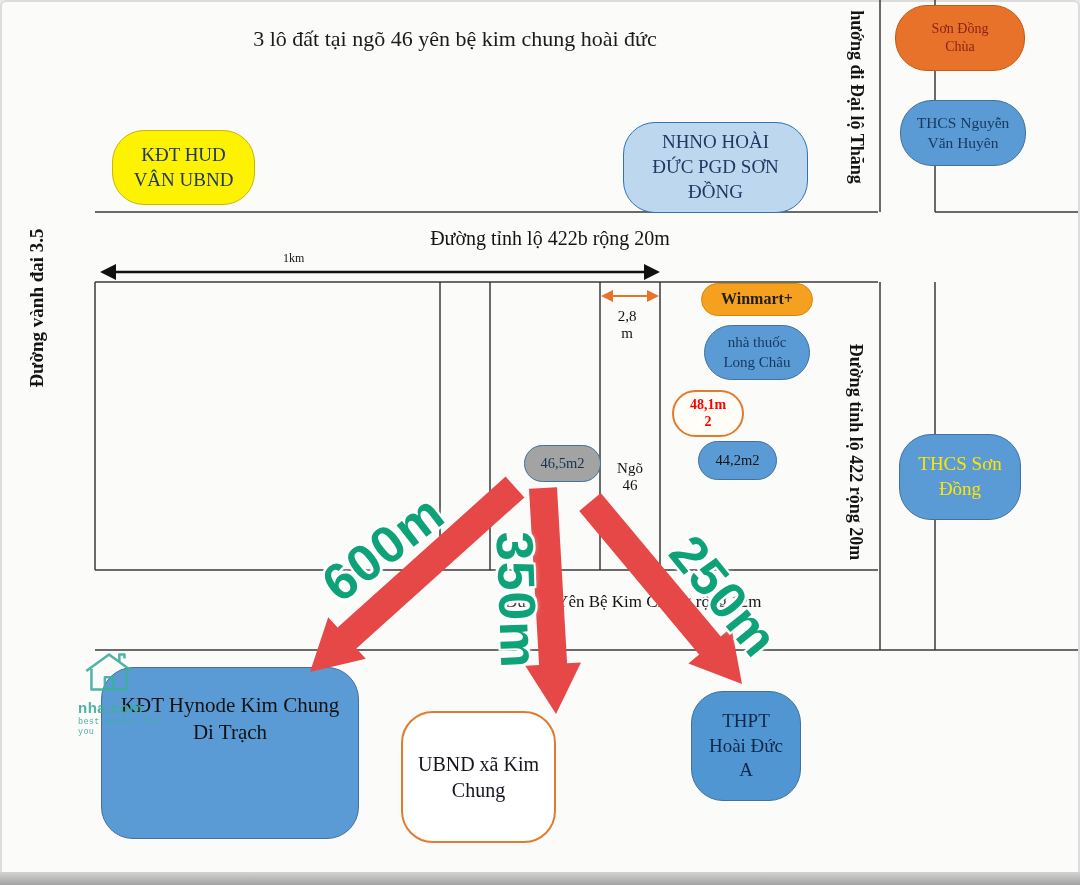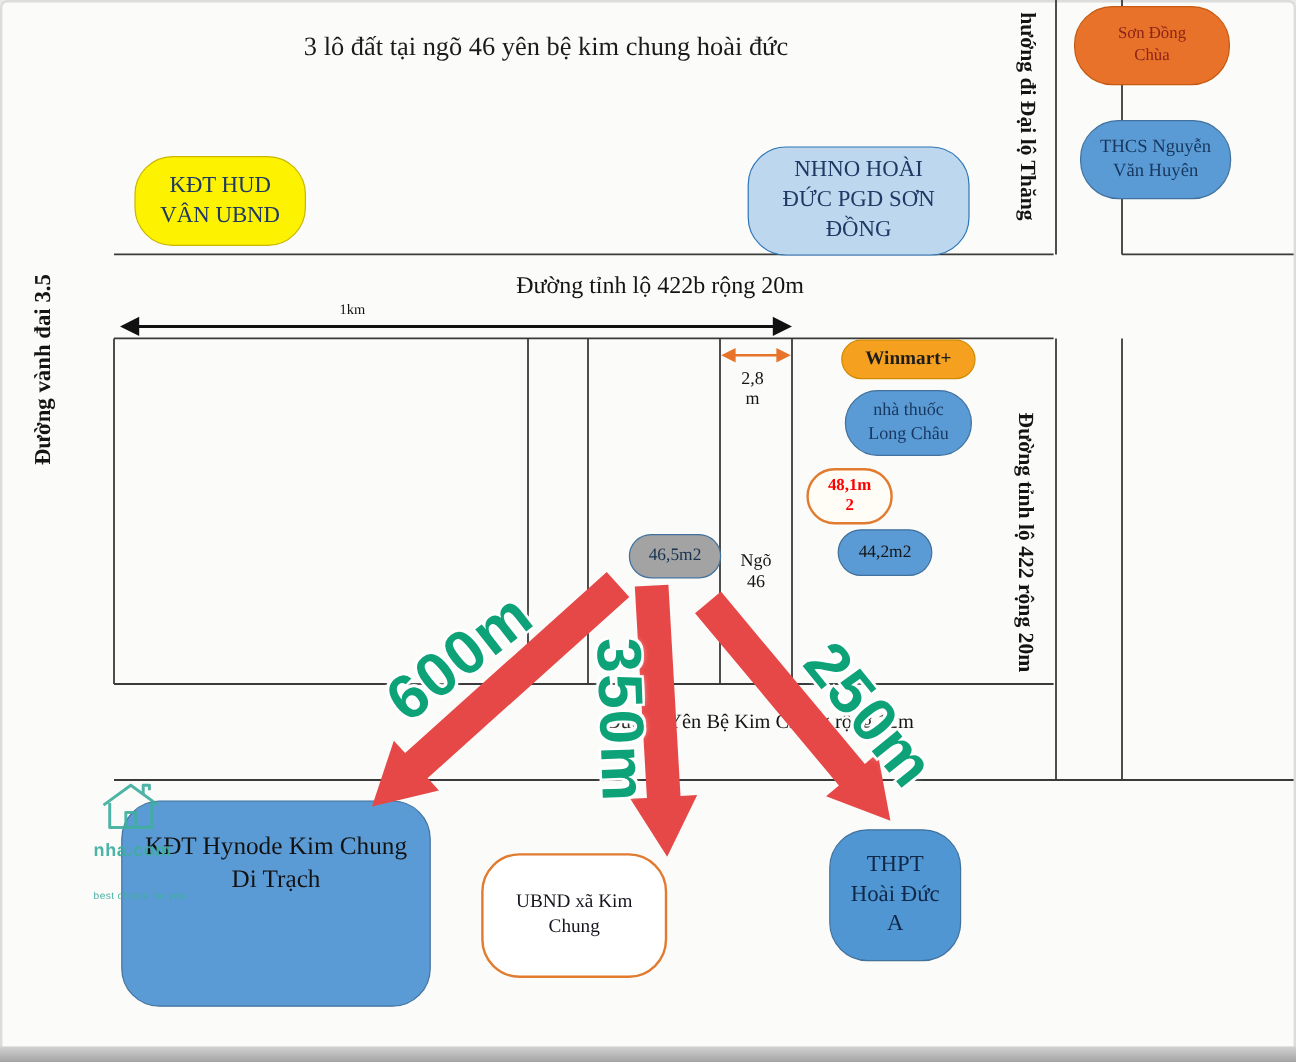--- a/index.html
+++ b/index.html
@@ -24,21 +24,21 @@
   .b-bank{left:623px;top:122px;width:185px;height:91px;background:#bdd7ee;border:1px solid #2e75b6;color:#1f3864;font-size:19px;}
   .b-sondong{left:895px;top:5px;width:130px;height:66px;background:#e8722a;border:1px solid #c55a11;color:#8c2318;font-size:14px;}
   .b-thcsnvh{left:900px;top:100px;width:126px;height:66px;background:#5b9bd5;border:1px solid #41719c;color:#17375e;font-size:15.5px;}
   .b-winmart{left:701px;top:283px;width:112px;height:33px;background:#f5a01e;border:1px solid #d18a00;color:#1d1d1d;font-size:16px;font-weight:bold;}
   .b-longchau{left:704px;top:325px;width:106px;height:55px;background:#5b9bd5;border:1px solid #41719c;color:#17375e;font-size:15px;}
   .b-p481{left:672px;top:390px;width:72px;height:47px;background:#fffdf6;border:2px solid #e07b2f;color:#ff0000;font-size:14px;font-weight:bold;line-height:1.15;}
   .b-p442{left:662px;top:441px;width:79px;height:39px;background:#5b9bd5;border:1px solid #41719c;color:#141414;font-size:14.5px;margin-left:36px;}
   .b-p465{left:524px;top:445px;width:77px;height:37px;background:#a3a3a3;border:1px solid #41719c;color:#16324f;font-size:14.5px;}
   .b-thcssd{left:899px;top:434px;width:122px;height:86px;background:#5b9bd5;border:1px solid #41719c;color:#ffe600;font-size:19px;}
   .b-hynode{left:101px;top:667px;width:258px;height:172px;background:#5b9bd5;border:1px solid #41719c;color:#121212;font-size:21px;align-items:flex-start;padding-top:24px;}
-  .b-ubnd{left:401px;top:711px;width:155px;height:104px;background:#ffffff;border:2px solid #e07b2f;color:#15151f;font-size:16px;}
+  .b-ubnd{left:401px;top:711px;width:155px;height:132px;background:#ffffff;border:2px solid #e07b2f;color:#15151f;font-size:20px;}
   .b-thpt{left:691px;top:691px;width:110px;height:110px;background:#4f96d3;border:1px solid #41719c;color:#10294a;font-size:19px;}
   .vtext{position:absolute;white-space:nowrap;color:#141414;z-index:2;font-family:"Liberation Serif",serif;}
   .v-ring{left:37px;top:308px;transform:translate(-50%,-50%) rotate(-90deg);font-size:19px;font-weight:bold;}
   .v-thang{left:856px;top:97px;transform:translate(-50%,-50%) rotate(90deg);font-size:18px;font-weight:600;}
   .v-422{left:855px;top:452px;transform:translate(-50%,-50%) rotate(90deg);font-size:18px;font-weight:600;}
   .lbl{position:absolute;color:#141414;z-index:2;text-align:center;font-family:"Liberation Serif",serif;}
   .l-422b{left:430px;top:227px;width:240px;font-size:20px;}
   .l-1km{left:283px;top:251px;font-size:12px;}
   .l-yenbe{left:505px;top:592px;font-size:17px;white-space:nowrap;}
   .l-ngo46{left:604px;top:460px;width:52px;font-size:15px;white-space:pre-line;}
@@ -46,21 +46,21 @@
   .dist{
     position:absolute;z-index:6;font-family:"Liberation Sans",sans-serif;
     font-weight:800;font-size:52px;color:#0da277;letter-spacing:1px;white-space:nowrap;
     text-shadow:-2px -2px 0 #fff,2px -2px 0 #fff,-2px 2px 0 #fff,2px 2px 0 #fff,0 0 6px #fff;
   }
   .d-600{left:383px;top:548px;transform:translate(-50%,-50%) rotate(-38deg);}
   .d-350{left:517px;top:600px;transform:translate(-50%,-50%) rotate(88deg);}
   .d-250{left:724px;top:596px;transform:translate(-50%,-50%) rotate(51deg);}
   .watermark{position:absolute;left:78px;top:648px;width:96px;z-index:7;color:#3fae9f;text-align:left;opacity:.92;}
   .wm-brand{font-family:"Liberation Sans",sans-serif;font-weight:bold;font-size:15px;letter-spacing:.5px;line-height:1.1;}
-  .wm-tag{font-family:Liberation Sans, sans-serif;font-size:8.5px;letter-spacing:.3px;margin-top:23px;}
+  .wm-tag{font-family:Liberation Mono, monospace;font-size:8.5px;letter-spacing:.3px;}
   .bottom-bar{
     position:absolute;left:0;right:0;bottom:0;height:13px;z-index:8;
     background:linear-gradient(180deg,#d3d3d3,#a3a3a3);
   }
 </style>
 </head>
 <body>
 
 <div class="stage">
 
@@ -112,20 +112,22 @@
   <div class="box b-bank">NHNO HOÀI
 ĐỨC PGD SƠN
 ĐỒNG</div>
   <div class="box b-sondong">Sơn Đồng
 Chùa</div>
   <div class="box b-thcsnvh">THCS Nguyễn
 Văn Huyên</div>
   <div class="box b-winmart">Winmart+</div>
   <div class="box b-longchau">nhà thuốc
 Long Châu</div>
+  <div class="box b-thcssd">THCS Sơn
+Đồng</div>
   <div class="box b-hynode">KĐT Hynode Kim Chung
 Di Trạch</div>
   <div class="box b-ubnd">UBND xã Kim
 Chung</div>
   <div class="box b-thpt">THPT
 Hoài Đức
 A</div>
 
   <div class="box b-p481">48,1m
 2</div>

